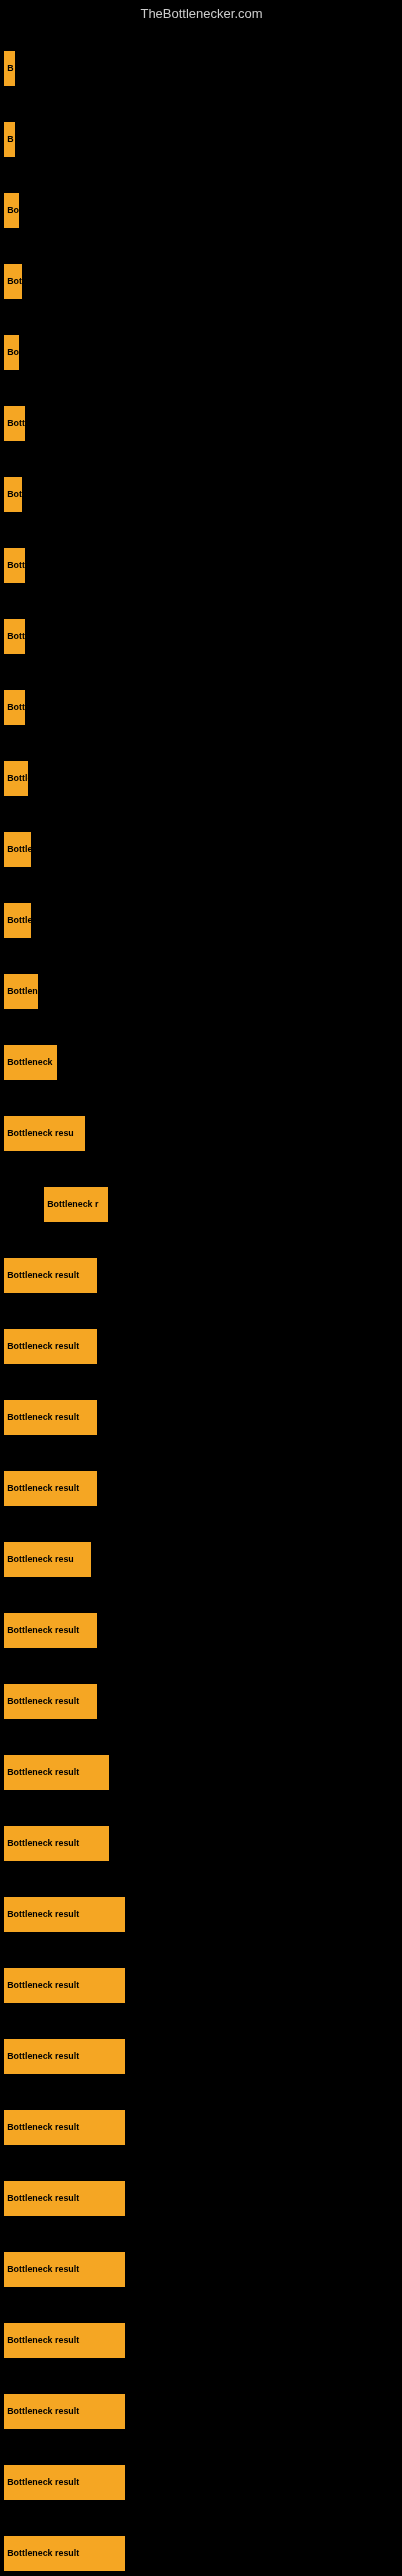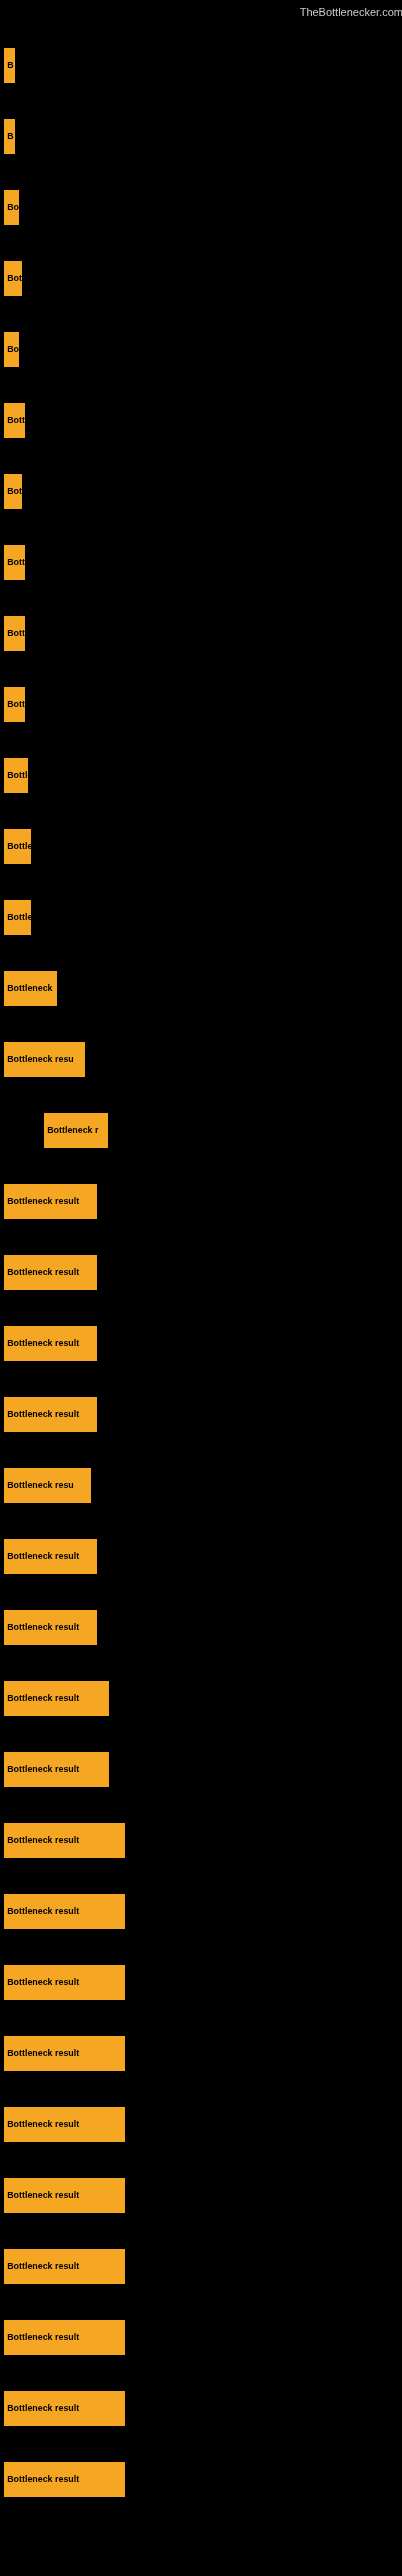--- a/index.html
+++ b/index.html
@@ -9,22 +9,22 @@
     }
     body {
       background-color: #000;
       width: 403px;
       min-height: 2576px;
       font-family: Arial, sans-serif;
       position: relative;
     }
     .site-title {
       color: #ccc;
-      font-size: 11px;
-      text-align: right;
+      font-size: 13px;
+      text-align: center;
       padding: 6.4px 0 3.2px 0;
     }
     .bars-container {
       padding: 8px 0 8px 4px;
     }
     .bar-row {
       display: flex;
       align-items: center;
       margin-bottom: 0px;
       height: 71px;
@@ -109,20 +109,25 @@
       <div class="bar" style="width: 27px;">
         <span class="bar-label">Bottle</span>
       </div>
     </div>
     <div class="bar-row">
       <div class="bar" style="width: 27px;">
         <span class="bar-label">Bottle</span>
       </div>
     </div>
     <div class="bar-row">
+      <div class="bar" style="width: 34px;">
+        <span class="bar-label">Bottlen</span>
+      </div>
+    </div>
+    <div class="bar-row">
       <div class="bar" style="width: 53px; align-items: center;">
         <span class="bar-label">Bottleneck</span>
       </div>
     </div>
     <div class="bar-row">
       <div class="bar" style="width: 81px;">
         <span class="bar-label">Bottleneck resu</span>
       </div>
     </div>
     <div class="bar-row">

